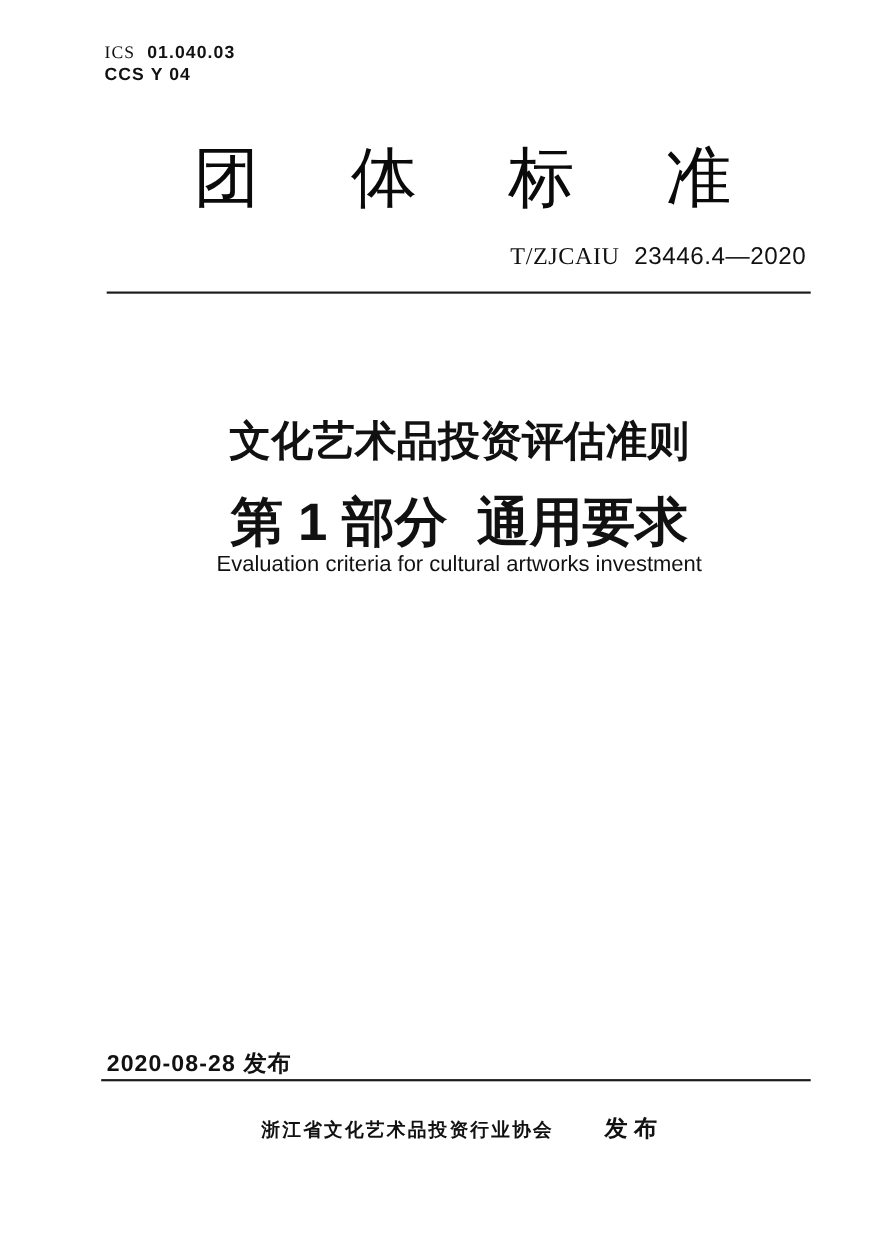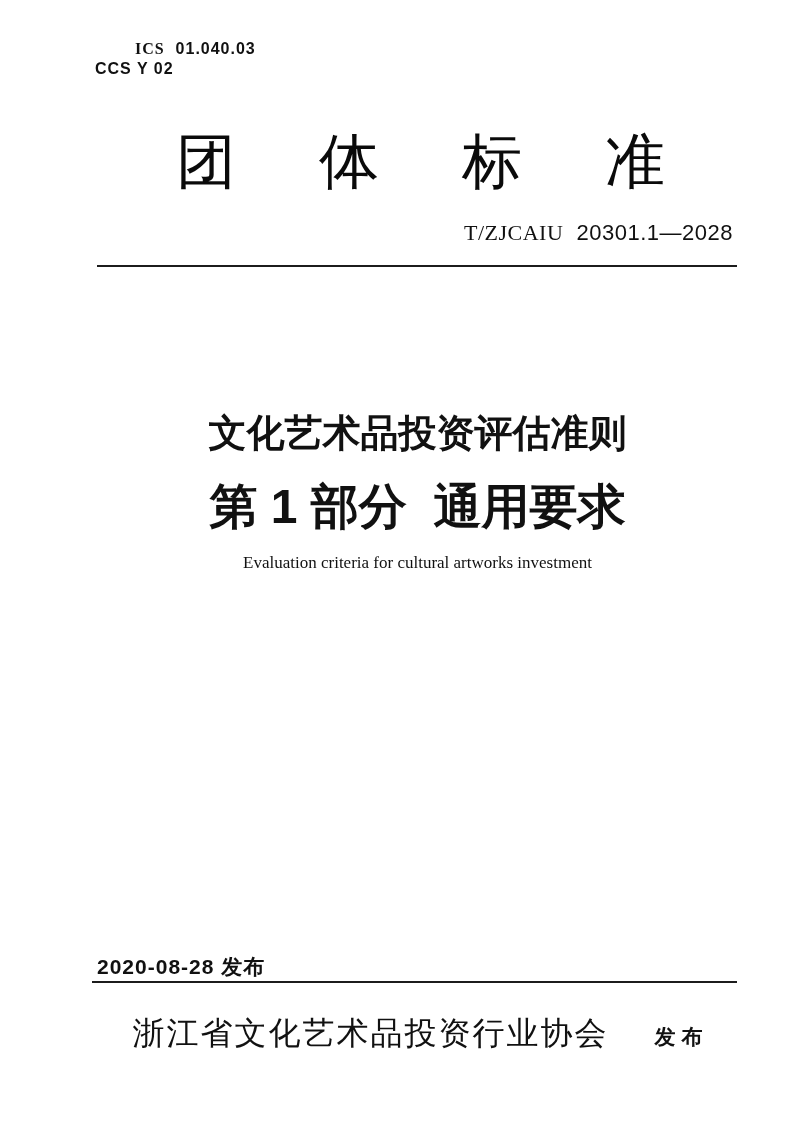--- a/index.html
+++ b/index.html
@@ -15,21 +15,21 @@
     position: absolute; inset: 0;
     background: #ffffff;
   }
 
   
   .ics-block {
     position: absolute; left: 95px; top: 39px;
     font-size: 16px; line-height: 20px; letter-spacing: 1px;
     font-weight: 600;
   }
-  .ics-line .serif { font-family: "Liberation Serif", serif; font-weight: 700; margin-left: 40px; }
+  .ics-line .serif { font-family: "Liberation Serif", serif; font-weight: 400; }
   .ics-line { white-space: pre; }
 
   
   .doc-type {
     position: absolute; left: 176px; top: 130px; width: 489px;
     display: flex; justify-content: space-between;
     font-size: 60px; line-height: 64px; font-weight: 500;
     color: #0a0a0a;
   }
 
@@ -43,61 +43,61 @@
   .std-number .num { font-family: "Liberation Sans", sans-serif; }
 
   .rule {
     position: absolute; height: 2px;
     background: #1c1c1c;
   }
   .rule-top { left: 97px; width: 640px; top: 265px; }
   .rule-bottom { left: 92px; width: 645px; top: 981px; }
 
   
-  .center-band { position: absolute; left: 95px; width: 645px; text-align: center; margin-top: 32px; }
+  .center-band { position: absolute; left: 95px; width: 645px; text-align: center; }
   .title-cn   { top: 376px; font-size: 38px; font-weight: 700; letter-spacing: 0px; white-space: pre; }
   .part-cn    { top: 443px; font-size: 48px; font-weight: 700; white-space: pre; }
-  .title-en   { top: 521px; font-size: 17px; font-family: Liberation Serif, serif; white-space: pre; }
+  .title-en   { top: 502px; font-size: 20px; font-family: Liberation Sans, sans-serif; white-space: pre; }
   .part-en    { top: 543px; font-size: 17px; font-family: "DejaVu Sans Mono", monospace; white-space: pre; }
 
   
   .dates-row {
     position: absolute; left: 97px; top: 953px; width: 638px;
     display: flex; justify-content: space-between;
     font-size: 21px; font-weight: 600;
   }
   .date-cell { white-space: pre; letter-spacing: 1px; }
 
   
   .issuer-row {
     position: absolute; left: 95px; top: 1012px; width: 645px;
     display: flex; justify-content: center; align-items: baseline;
     gap: 46px;
   }
-  .issuer-name { font-size: 32px; letter-spacing: 2px; font-weight: 400; white-space: pre; }
+  .issuer-name { font-size: 17px; letter-spacing: 2px; font-weight: 700; white-space: pre; }
   .publish-label { font-size: 21px; font-weight: 800; white-space: pre; }
 </style>
 </head>
 <body>
 
 <div class="page">
 
   <div class="ics-block">
     <div class="ics-line"><span class="serif">ICS</span><span>  </span><span>01.040.03</span></div>
-    <div class="ics-line"><span>CCS Y 02</span></div>
+    <div class="ics-line"><span>CCS Y 04</span></div>
   </div>
 
   <div class="doc-type">
     <span>团</span>
     <span>体</span>
     <span>标</span>
     <span>准</span>
   </div>
 
-  <div class="std-number"><span class="org">T/ZJCAIU</span><span>  </span><span class="num">20301.1—2028</span></div>
+  <div class="std-number"><span class="org">T/ZJCAIU</span><span>  </span><span class="num">23446.4—2020</span></div>
 
   <div class="rule rule-top"></div>
 
   <div class="center-band title-cn">文化艺术品投资评估准则</div>
   <div class="center-band part-cn">第 1 部分  通用要求</div>
   <div class="center-band title-en">Evaluation criteria for cultural artworks investment</div>
 
   <div class="dates-row">
     <div class="date-cell"><span>2020-08-28</span><span> </span><span>发布</span></div>
   </div>

